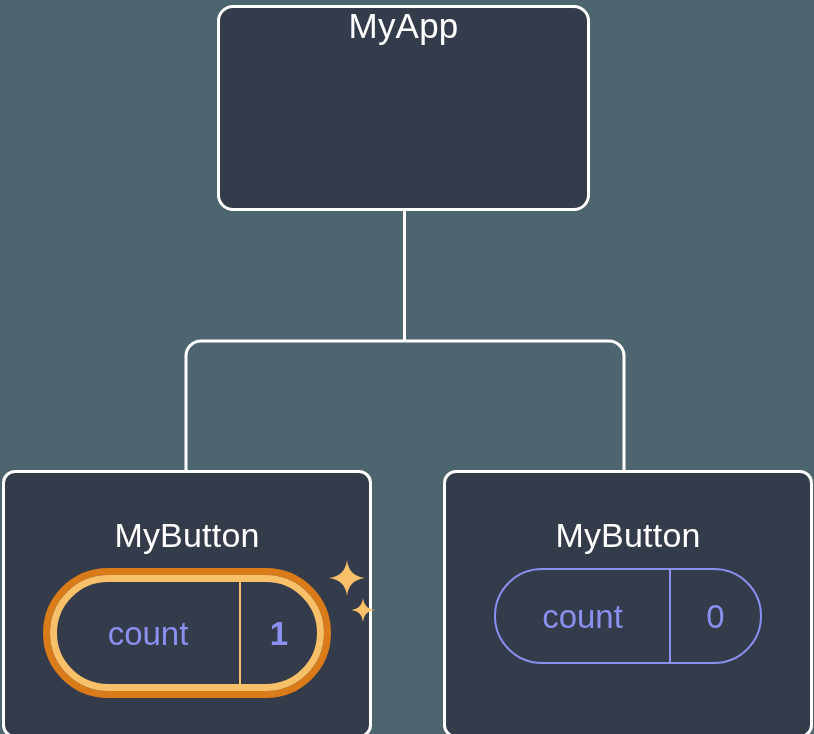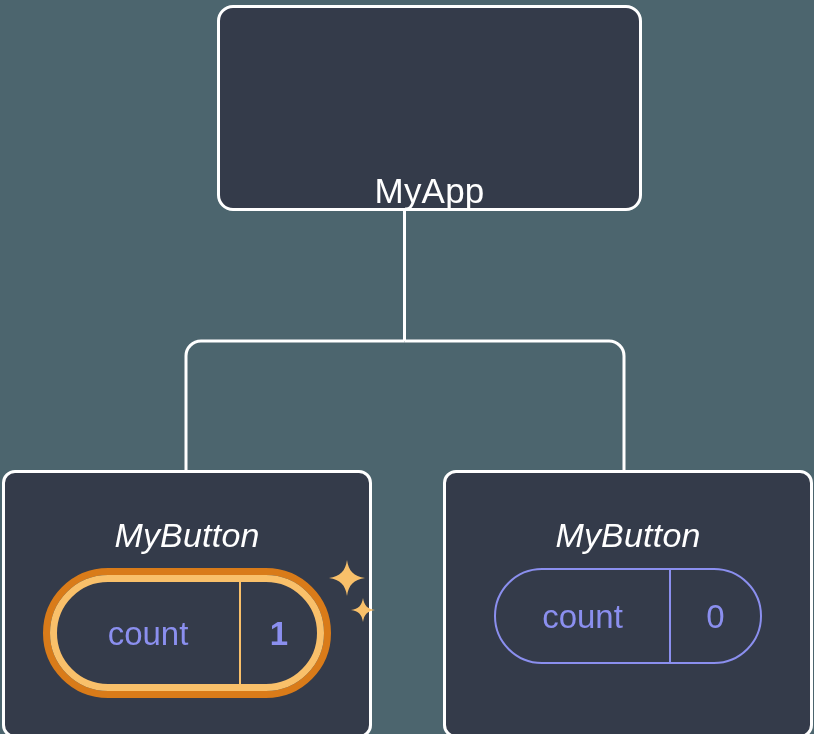--- a/index.html
+++ b/index.html
@@ -40,23 +40,23 @@
     background: #343b4a;
     border: 3px solid #ffffff;
     border-radius: 14px;
     display: flex;
     flex-direction: column;
     align-items: center;
   }
   .node-root {
     left: 217px;
     top: 5px;
-    width: 425px;
+    width: 373px;
     height: 206px;
-    justify-content: flex-end;
+    justify-content: flex-start;
     border-radius: 16px;
   }
   .node-child-left {
     left: 2px;
     top: 470px;
     width: 370px;
     height: 268px;
     border-radius: 13px;
   }
   .node-child-right {
@@ -74,21 +74,20 @@
     letter-spacing: 0.2px;
     line-height: 1;
     white-space: nowrap;
   }
   .node-root .node-title {
     font-size: 35px;
   }
   .node-child-left .node-title,
   .node-child-right .node-title {
     margin-top: 45px;
-    font-style: italic;
   }
 
   
   .pill-wrap {
     position: relative;
     margin-top: 16px;
     display: flex;
     align-items: flex-end;
     justify-content: center;
   }

